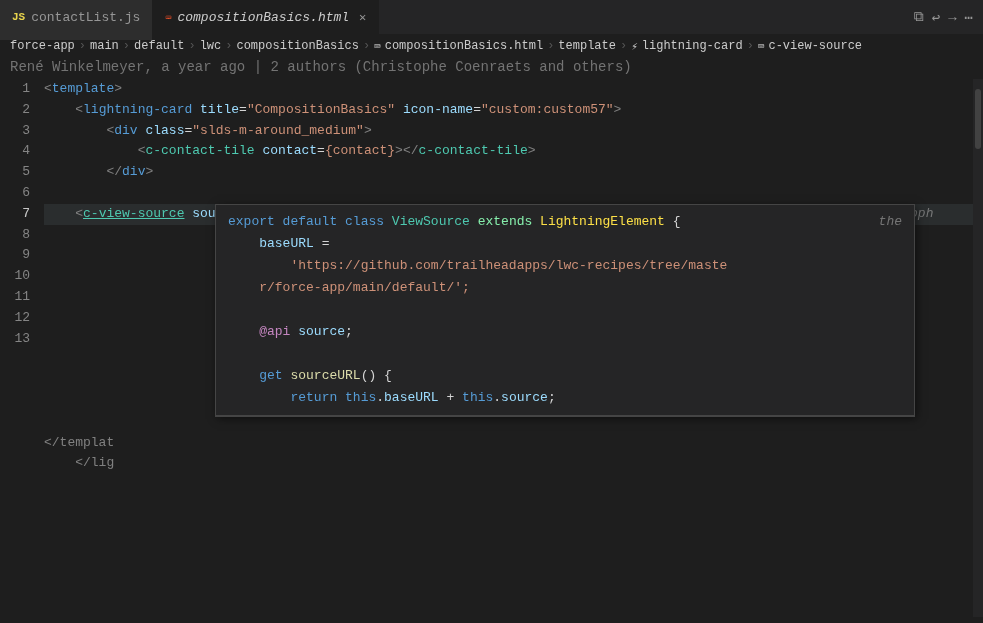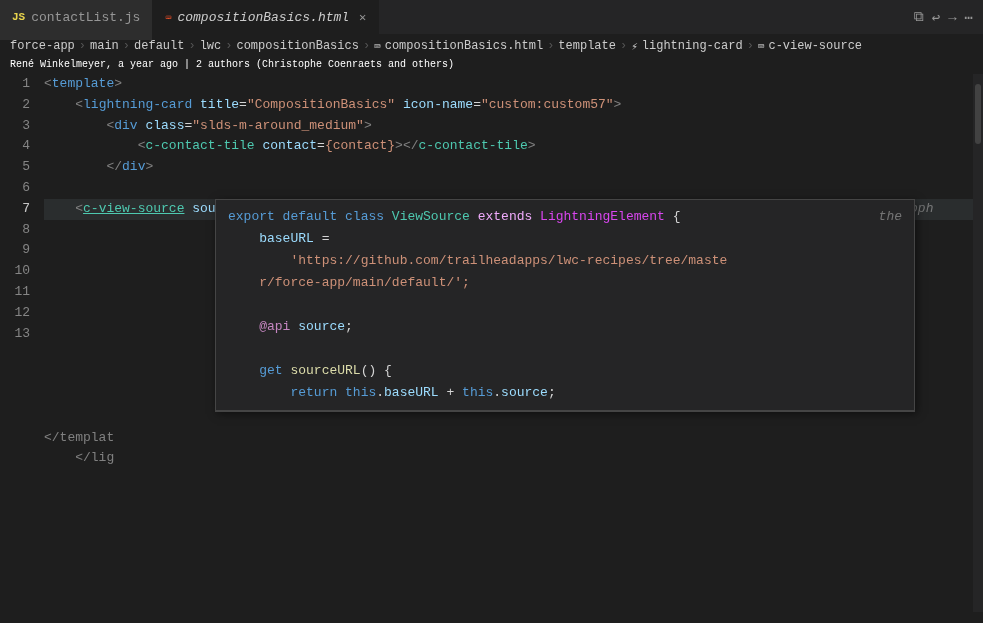--- a/index.html
+++ b/index.html
@@ -74,22 +74,22 @@
       overflow: hidden;
     }
     .breadcrumb-sep { color: #555; }
     .breadcrumb-item { color: #cccccc; }
     .breadcrumb-icon { color: #cccccc; font-size: 11px; }
 
     
     .blame-line {
       background: #1e1e1e;
       padding: 2px 22px 4px 10px;
-      font-size: 10px;
-      color: #ffffff;
+      font-size: 14px;
+      color: #737373;
     }
 
     
     .editor {
       display: flex;
       height: calc(623px - 35px - 28px - 22px);
       background: #1e1e1e;
       position: relative;
       overflow: hidden;
     }
@@ -270,21 +270,21 @@
     <div class="code-line">&nbsp;</div>
 
     <div class="code-line highlighted" style="background:#2a2d2e;">
       <span>&nbsp;&nbsp;&nbsp;&nbsp;</span><span style="color:#808080;">&lt;</span><span style="color:#4ec9b0; text-decoration:underline;">c-view-source</span><span> </span><span style="color:#9cdcfe;">source</span><span style="color:#d4d4d4;">=</span><span style="color:#ce9178;">"lwc/compositionBasics"</span><span> </span><span style="color:#9cdcfe;">slot</span><span style="color:#d4d4d4;">=</span><span style="color:#ce9178;">"footer"</span><span style="color:#808080;">&gt;</span><span class="ghost-text">&nbsp;&nbsp;&nbsp;&nbsp;&nbsp;&nbsp;&nbsp;&nbsp;&nbsp;&nbsp;&nbsp;&nbsp;&nbsp;&nbsp;&nbsp;&nbsp;&nbsp;&nbsp;&nbsp;&nbsp;&nbsp;&nbsp;&nbsp;&nbsp;&nbsp;&nbsp;&nbsp;&nbsp;&nbsp;&nbsp;&nbsp;&nbsp;&nbsp;&nbsp;&nbsp;&nbsp;&nbsp;&nbsp;&nbsp;&nbsp;&nbsp;Christoph</span>
     </div>
 
     <div class="autocomplete-popup">
       <div class="popup-code">
 
         <div class="code-line" style="justify-content: space-between;">
-          <span><span style="color:#569cd6;">export </span><span style="color:#569cd6;">default </span><span style="color:#569cd6;">class </span><span style="color:#4ec9b0;">ViewSource </span><span style="color:#f0abfc;">extends </span><span style="color:#d946ef;">LightningElement </span><span style="color:#d4d4d4;">{</span></span>
+          <span><span style="color:#569cd6;">export </span><span style="color:#569cd6;">default </span><span style="color:#569cd6;">class </span><span style="color:#4ec9b0;">ViewSource </span><span style="color:#86efac;">extends </span><span style="color:#fde047;">LightningElement </span><span style="color:#d4d4d4;">{</span></span>
           <span class="ghost-text" style="margin-left:40px;">the</span>
         </div>
 
         <div class="code-line">
           <span>&nbsp;&nbsp;&nbsp;&nbsp;</span><span style="color:#9cdcfe;">baseURL</span><span style="color:#d4d4d4;"> = </span>
         </div>
 
         <div class="code-line">
           <span>&nbsp;&nbsp;&nbsp;&nbsp;&nbsp;&nbsp;&nbsp;&nbsp;</span><span style="color:#ce9178;">'https://github.com/trailheadapps/lwc-recipes/tree/maste</span>
         </div>

